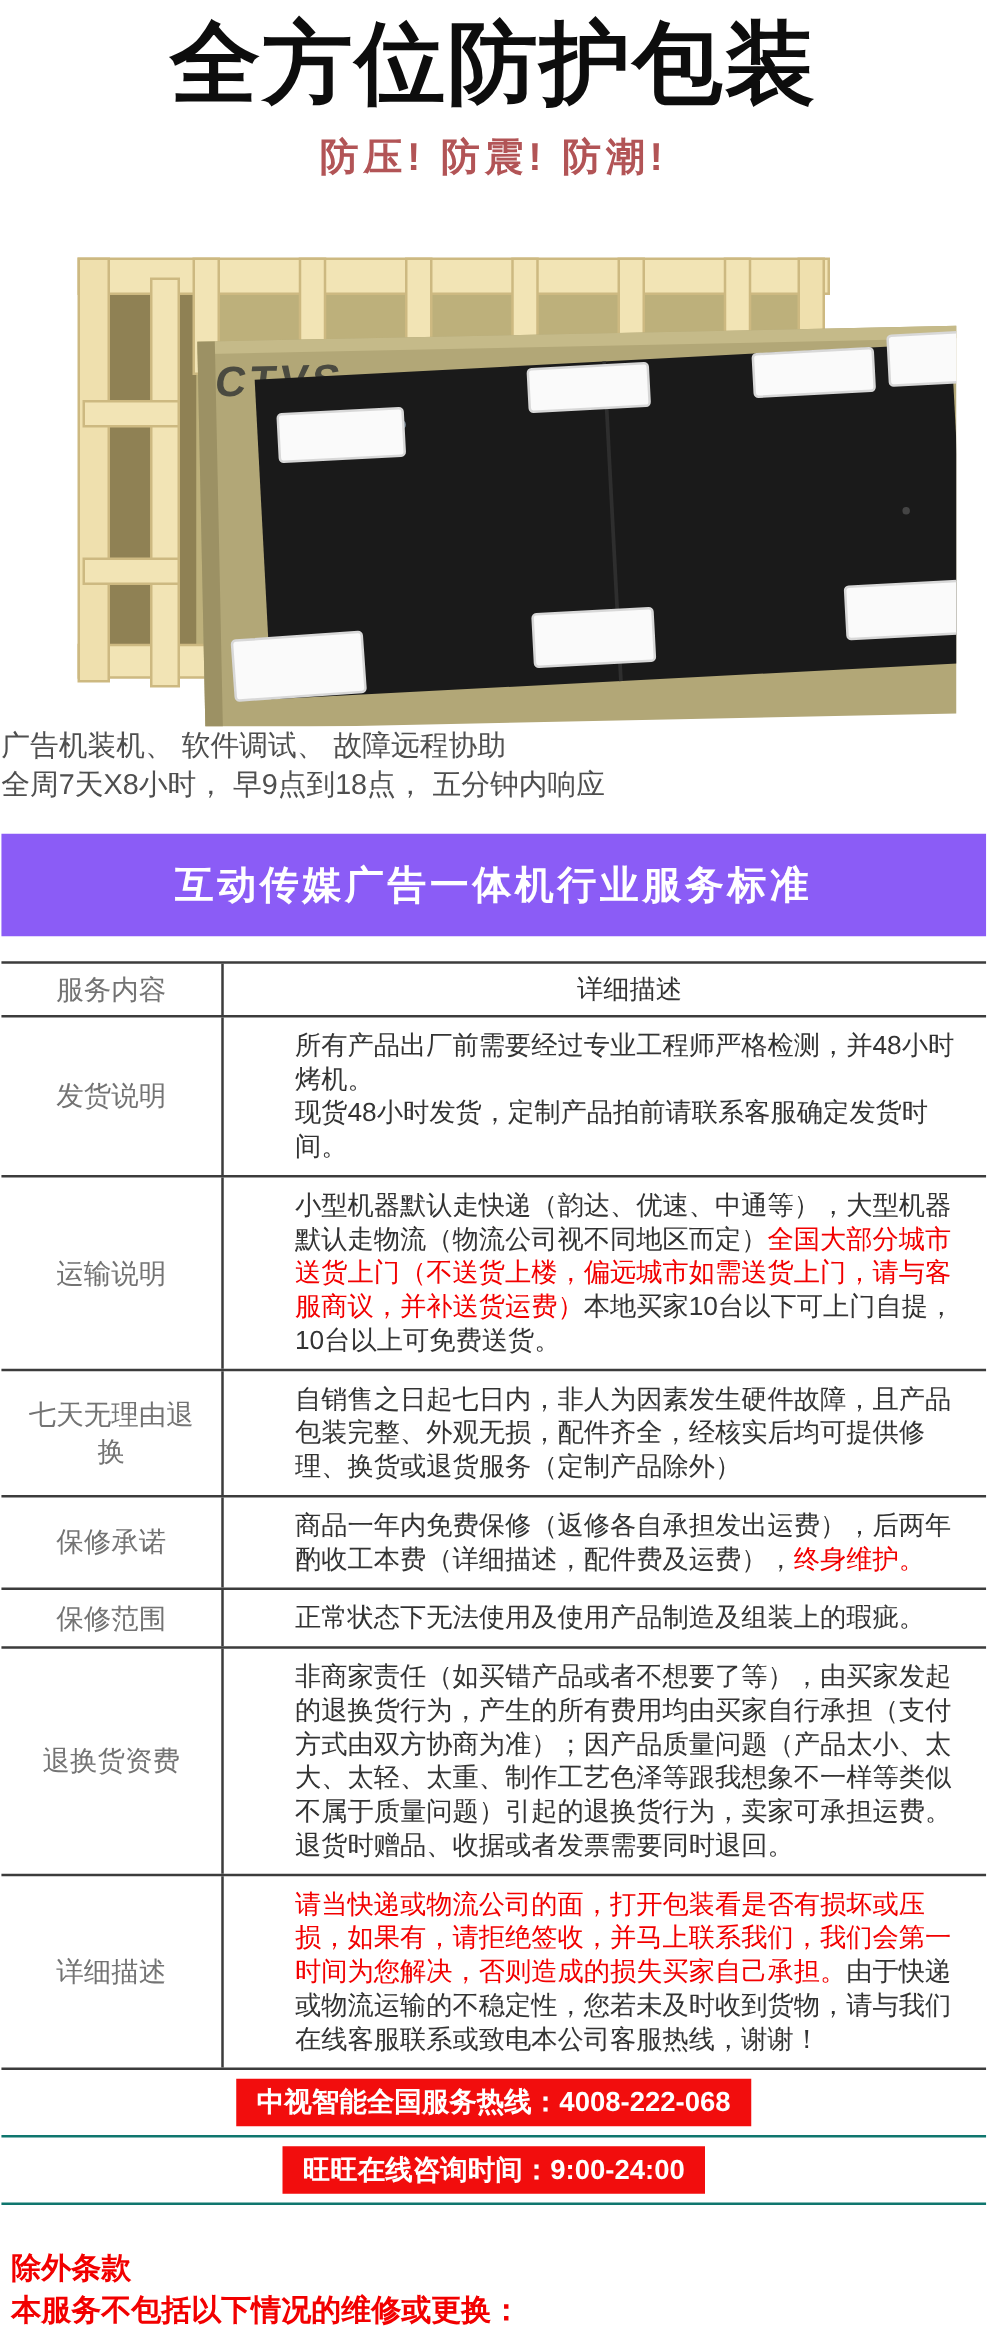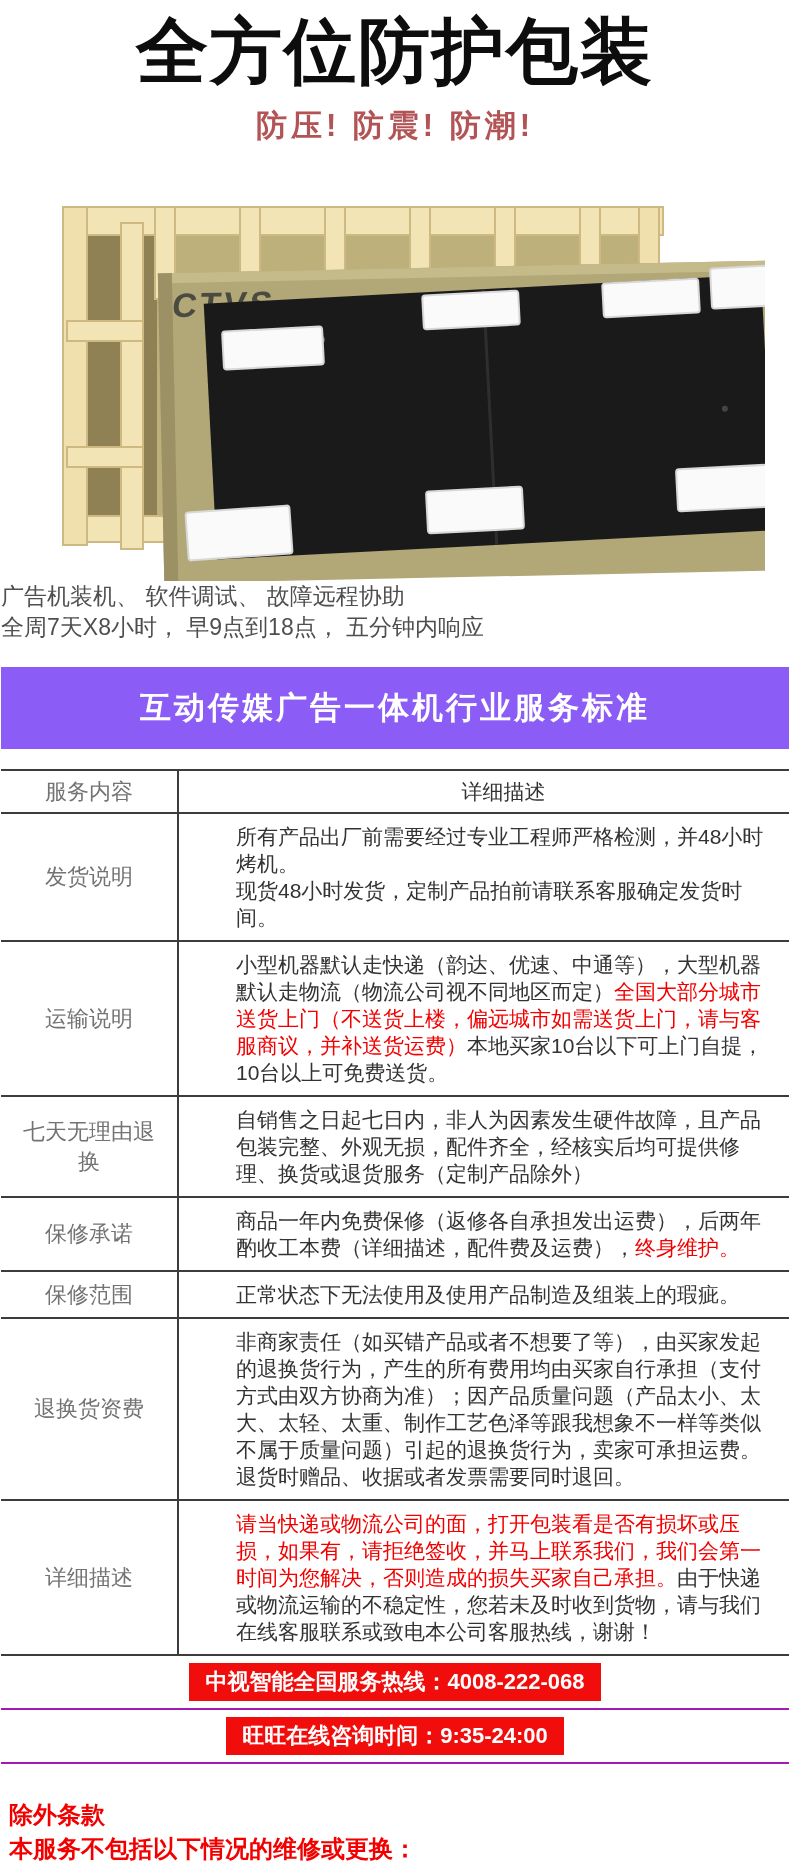--- a/index.html
+++ b/index.html
@@ -30,21 +30,21 @@
     display:flex;align-items:center;justify-content:center;text-align:center;
     font-size:22px;color:#737373;padding:6px 12px;line-height:30px;
   }
   .tdetail{
     flex:1;padding:9px 12px 9px 18px;font-size:21px;color:#333333;
     line-height:27px;white-space:pre-line;margin-left:39px;
   }
   .theader .tlabel{padding:4px 12px;}
   .theader .tdetail{text-align:center;padding:7px 12px;}
   .red{color:#f20000;}
-  .badge-row{display:flex;justify-content:center;align-items:center;padding:7px 0;border-bottom:2px solid #a21caf;}
+  .badge-row{display:flex;justify-content:center;align-items:center;padding:7px 0;border-bottom:2px solid #0f766e;}
   .badge{background:#f20d0d;color:#ffffff;font-weight:bold;font-size:22px;padding:4px 16px;}
   .exclusions{margin-top:34px;padding:0 8px;}
   .exc-title{color:#f20000;font-weight:bold;font-size:24px;line-height:34px;}
 </style>
 </head>
 <body>
 
 <div class="page">
 
   <div class="main-title">全方位防护包装</div>
@@ -150,21 +150,21 @@
     <div class="trow">
       <div class="tlabel">详细描述</div>
       <div class="tdetail"><span class="red">请当快递或物流公司的面，打开包装看是否有损坏或压损，如果有，请拒绝签收，并马上联系我们，我们会第一时间为您解决，否则造成的损失买家自己承担。</span><span>由于快递或物流运输的不稳定性，您若未及时收到货物，请与我们在线客服联系或致电本公司客服热线，谢谢！</span></div>
     </div>
 
     <div class="badge-row">
       <div class="badge">中视智能全国服务热线：4008-222-068</div>
     </div>
 
     <div class="badge-row">
-      <div class="badge">旺旺在线咨询时间：9:35-24:00</div>
+      <div class="badge">旺旺在线咨询时间：9:00-24:00</div>
     </div>
 
   </div>
 
   <div class="exclusions">
     <div class="exc-title">除外条款</div>
     <div class="exc-title">本服务不包括以下情况的维修或更换：</div>
 
   </div>
 

